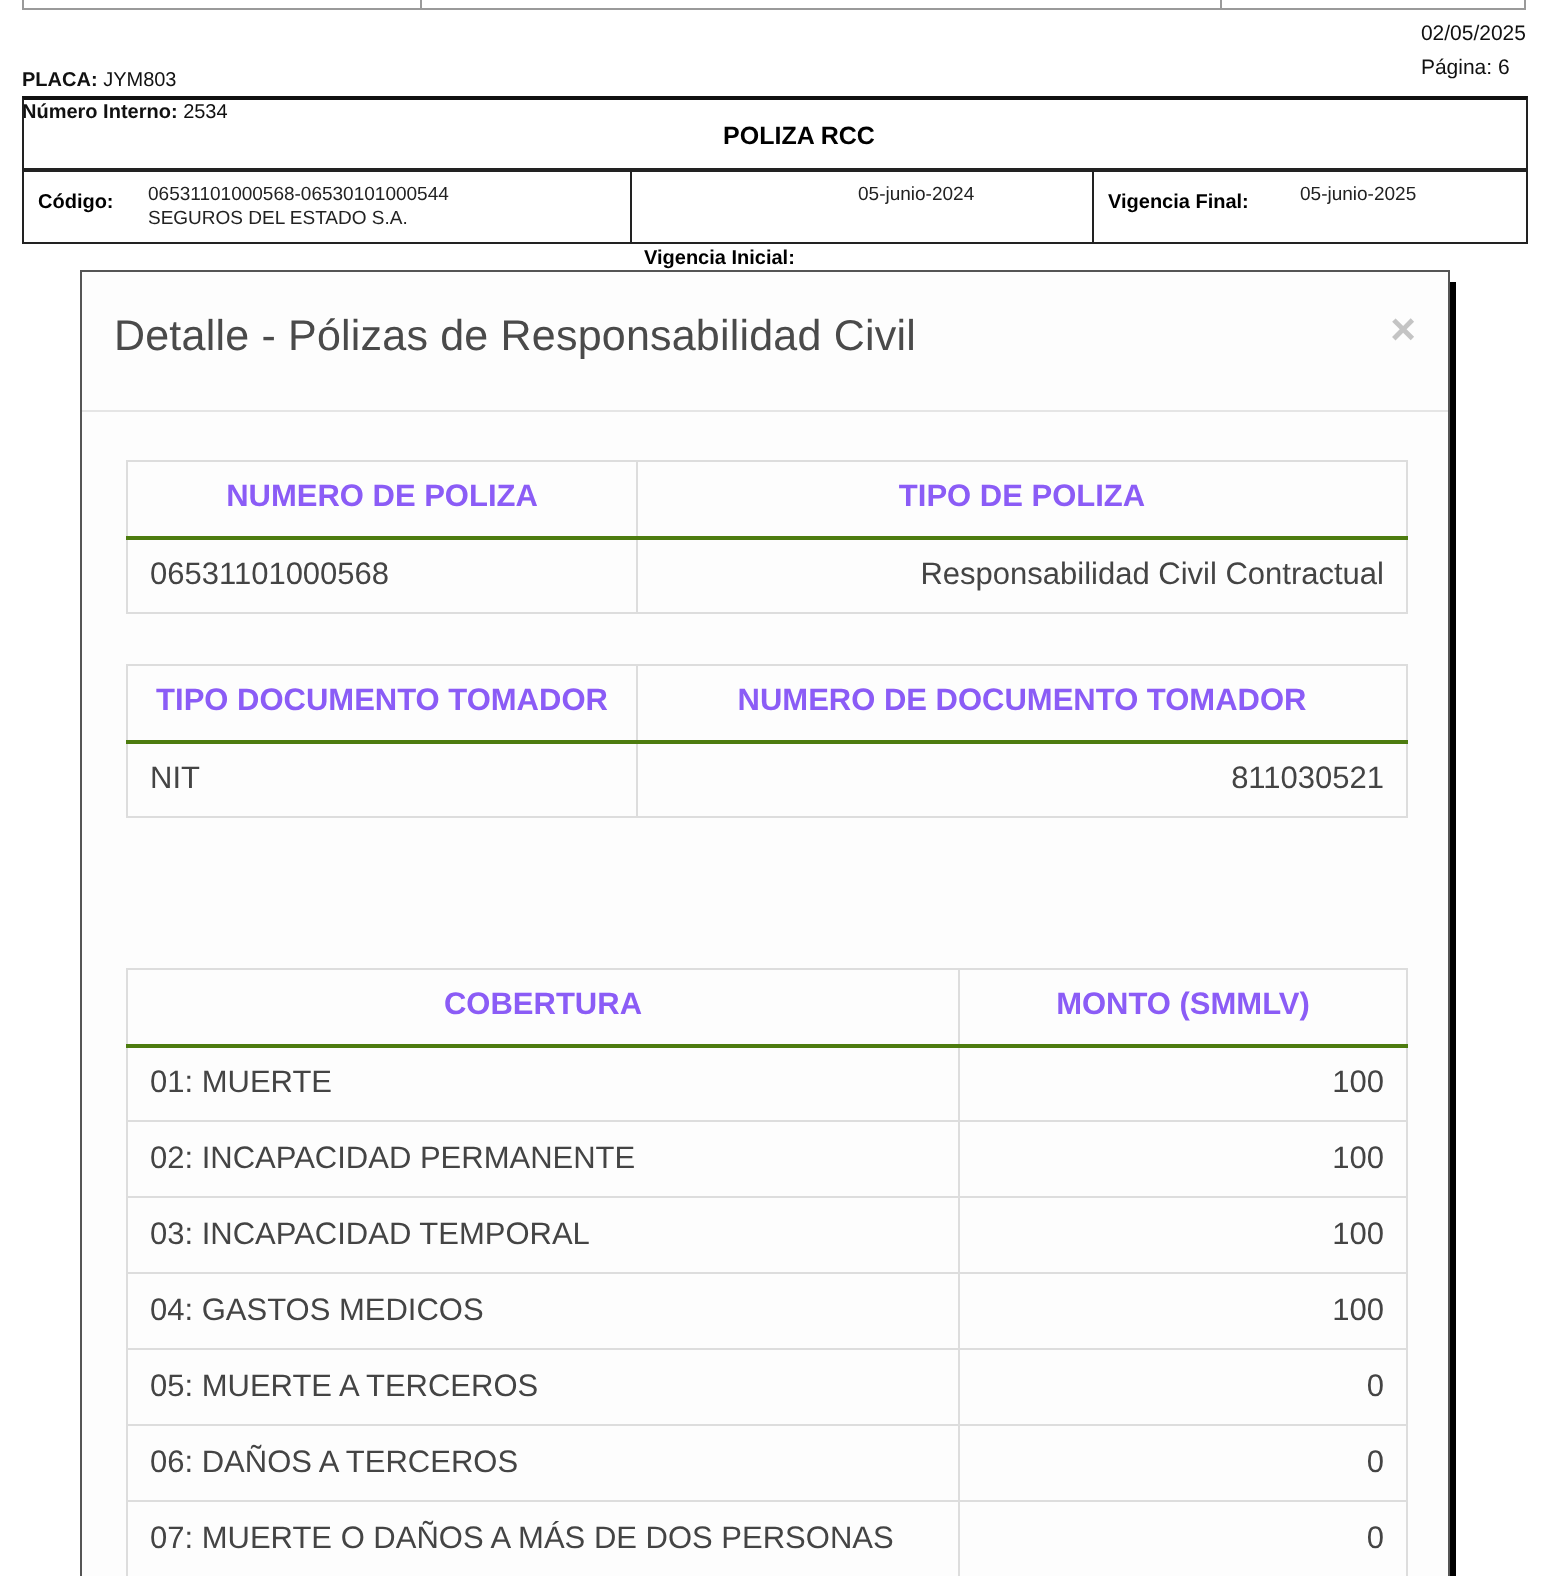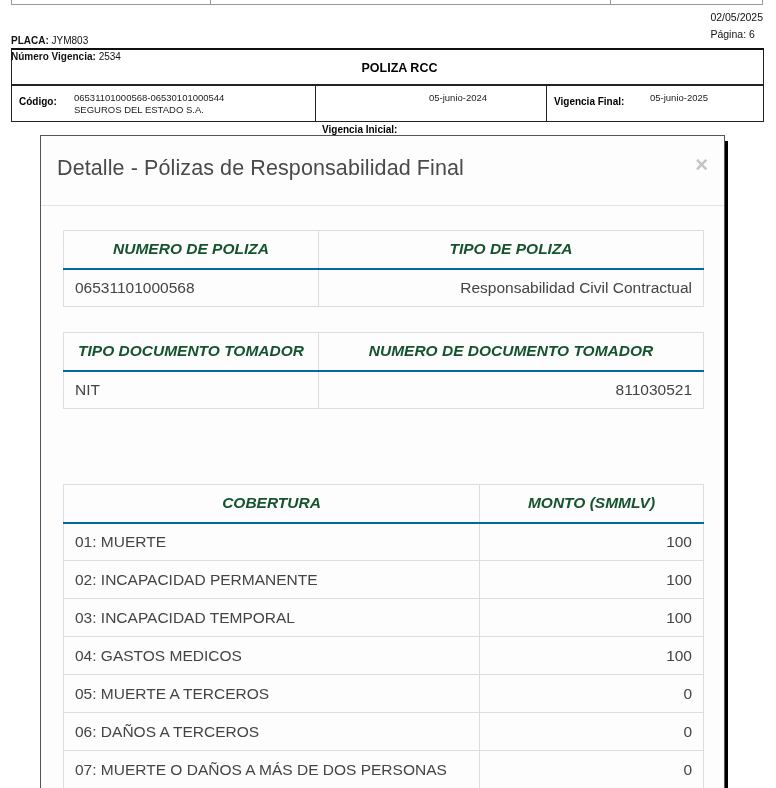--- a/index.html
+++ b/index.html
@@ -33,42 +33,42 @@
   
   .modal { position: absolute; left: 40px; top: 135px; width: 685px; height: 660px; background: #fdfdfd;
     border: 1px solid #555; border-bottom: none; }
   .modal-shadow { position: absolute; left: 724px; top: 141px; width: 4px; height: 660px; background: #000; }
   .modal-header { position: absolute; left: 0; top: 0; width: 100%; height: 70px; border-bottom: 1px solid #e5e5e5; }
   .modal-title { position: absolute; left: 16px; top: 20px; font-size: 21.5px; color: #4a4a4a; font-weight: normal; letter-spacing: 0.1px; }
   .modal-close { position: absolute; right: 16px; top: 18px; font-size: 22px; color: #c4c4c4; font-weight: bold; cursor: pointer; line-height: 1; }
 
   table.dt { position: absolute; left: 22px; width: 641px; border-collapse: collapse; background: #fdfdfd; }
   table.dt th, table.dt td { border: 1px solid #dddddd; font-size: 15.5px; height: 38px; padding: 0 11px; color: #333; }
-  table.dt th { font-weight: bold; text-align: center; color: #14532d; border-bottom: 2px solid #0369a1; font-style: italic; }
+  table.dt th { font-weight: bold; text-align: center; color: #8b5cf6; border-bottom: 2px solid #4d7c0f; }
   table.dt td { font-weight: normal; color: #444; }
   table.dt td.center { text-align: right; }
   #t1 { top: 94px; } #t2 { top: 196px; } #t3 { top: 348px; }
   #t1 col.a, #t2 col.a { width: 255px; }
   #t3 col.a { width: 416px; }
 </style>
 </head>
 <body>
 
 <div class="top-remnant">
   <span class="v1"></span>
   <span class="v2"></span>
 </div>
 
 <div class="meta-left">
   <div>
     <b>PLACA:</b>
     <span>JYM803</span>
   </div>
   <div>
-    <b>Número Vigencia:</b>
+    <b>Número Interno:</b>
     <span>2534</span>
   </div>
 </div>
 
 <div class="meta-right">
   <div>02/05/2025</div>
   <div>Página: 6</div>
 </div>
 
 <div class="rcc">
@@ -88,21 +88,21 @@
     <div class="rcc-cell c3">
       <span class="rcc-label">Vigencia Final:</span>
       <span class="rcc-val">05-junio-2025</span>
     </div>
   </div>
 </div>
 
 <div class="modal-shadow"></div>
 <div class="modal">
   <div class="modal-header">
-    <h4 class="modal-title">Detalle - Pólizas de Responsabilidad Final</h4>
+    <h4 class="modal-title">Detalle - Pólizas de Responsabilidad Civil</h4>
     <span class="modal-close">×</span>
   </div>
 
   <table class="dt" id="t1">
     <colgroup>
         <col class="a">
         <col>
       </colgroup>
     <tbody>
         <tr>

